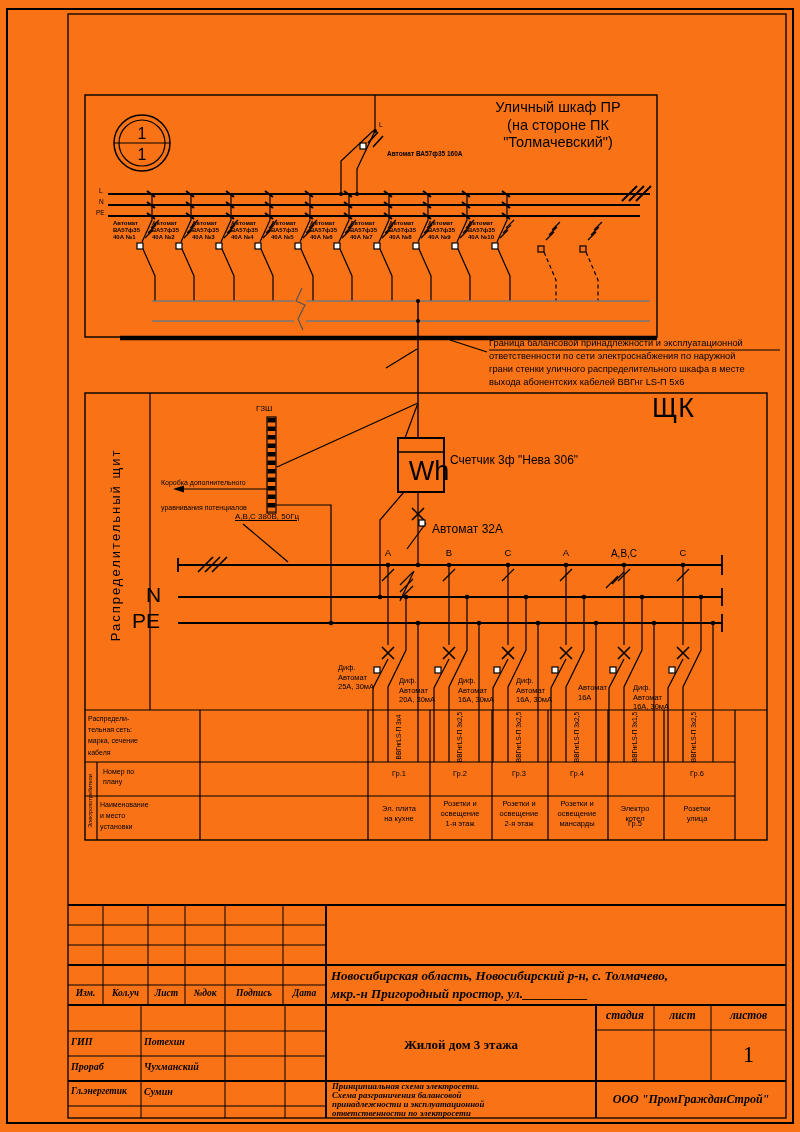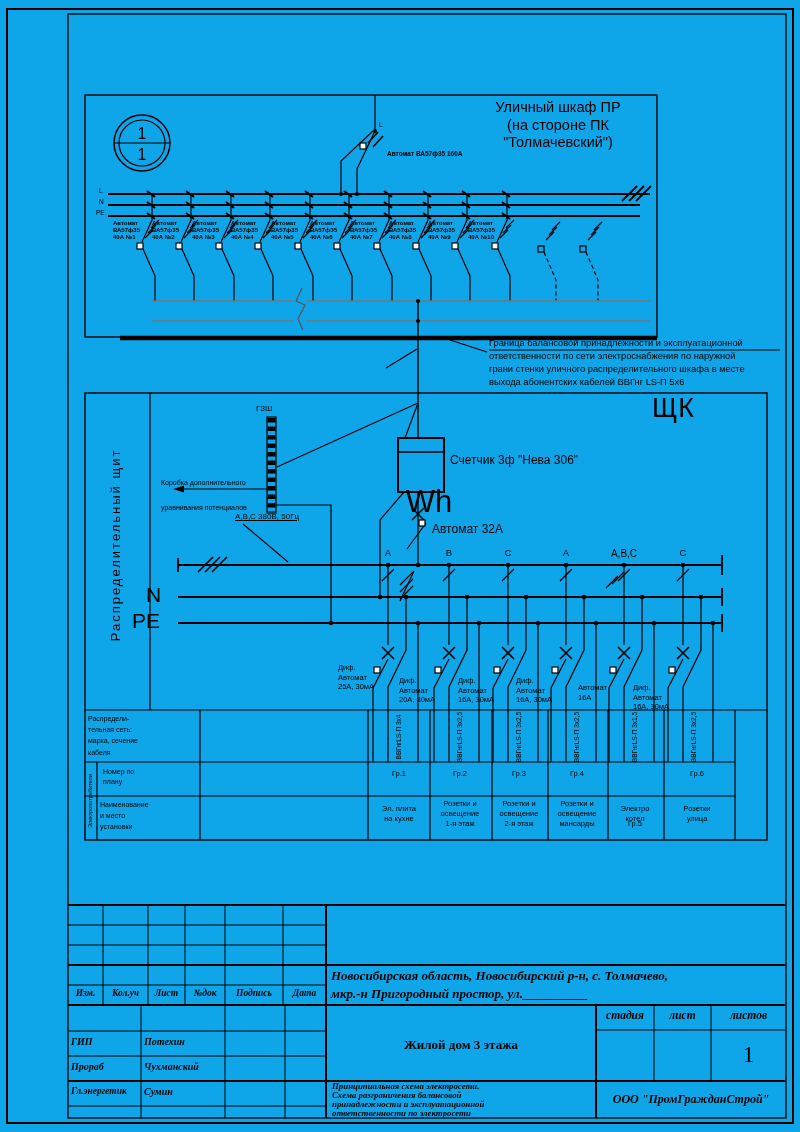--- a/index.html
+++ b/index.html
@@ -1,16 +1,16 @@
 <!DOCTYPE html>
 <html><head>
 <meta charset="utf-8">
 <style>
   html,body{margin:0;padding:0;background:#e8e8e8;}
-  #page{position:relative;width:800px;height:1132px;background:#0ea5e9;overflow:hidden;}
+  #page{position:relative;width:800px;height:1132px;background:#f97316;overflow:hidden;}
   .t{position:absolute;font-family:"Liberation Sans",sans-serif;color:#000;white-space:pre-line;line-height:1.15;}
   .c{text-align:center;}
   .b{font-weight:bold;}
   .u{text-decoration:underline;}
   .rot{transform:rotate(-90deg);transform-origin:center;}
   .gost{font-family:"Liberation Serif",serif;font-weight:bold;color:#000;}
   .gi{font-style:italic;}
   svg{position:absolute;left:0;top:0;}
 </style>
 </head>
@@ -210,21 +210,21 @@
 ответственности по сети электроснабжения по наружной
 грани стенки уличного распределительного шкафа в месте
 выхода абонентских кабелей ВВГнг LS-П 5х6</div>
 
 <div class="t" style="left:652px;top:393px;font-size:27px;letter-spacing:1px;">ЩК</div>
 <div class="t c rot" style="left:-33px;top:537px;width:300px;height:16px;font-size:13px;letter-spacing:2px;">Распределительный щит</div>
 <div class="t" style="left:256px;top:404px;font-size:8px;">ГЗШ</div>
 <div class="t" style="left:161px;top:470px;width:150px;font-size:7px;line-height:25px;">Коробка дополнительного
 уравнивания потенциалов</div>
 <div class="t u" style="left:235px;top:512px;font-size:8px;">А,В,С 380В, 50Гц</div>
-<div class="t c" style="left:398px;top:456px;width:62px;font-size:31px;margin-top:28px;">Wh</div>
+<div class="t c" style="left:398px;top:456px;width:62px;font-size:27px;">Wh</div>
 <div class="t" style="left:450px;top:454px;font-size:12px;">Счетчик 3ф "Нева 306"</div>
 <div class="t" style="left:432px;top:523px;font-size:12px;">Автомат 32А</div>
 <div class="t" style="left:146px;top:583px;font-size:21px;">N</div>
 <div class="t" style="left:132px;top:609px;font-size:21px;">PE</div>
 
 <div class="t c" style="left:368px;top:548px;width:40px;font-size:9.5px;">А</div>
 <div class="t c" style="left:429px;top:548px;width:40px;font-size:9.5px;">В</div>
 <div class="t c" style="left:488px;top:548px;width:40px;font-size:9.5px;">С</div>
 <div class="t c" style="left:546px;top:548px;width:40px;font-size:9.5px;">А</div>
 <div class="t c" style="left:602px;top:548px;width:44px;font-size:10px;">А,В,С</div>

